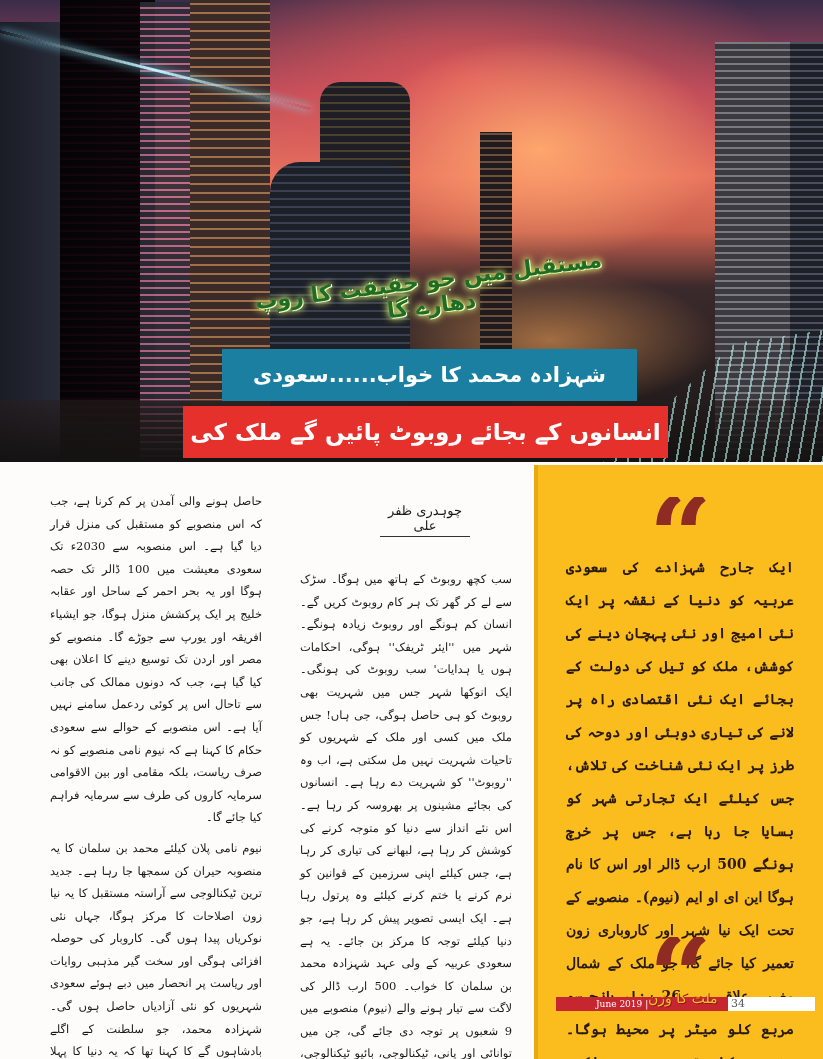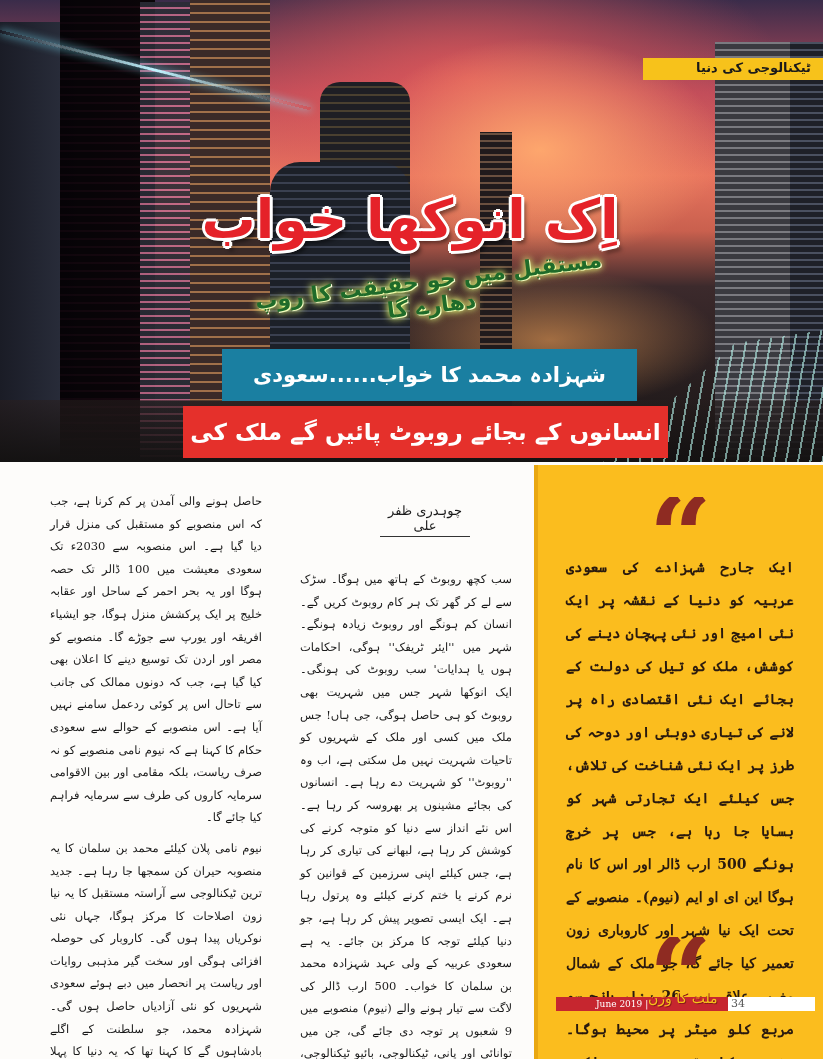--- a/index.html
+++ b/index.html
@@ -112,22 +112,20 @@
   <div class="bldg b4"></div>
   <div class="bldg b6"></div>
   <div class="bldg b5"></div>
   <div class="bldg b7"></div>
   <div class="bldg b8"></div>
   <div class="bldg b9"></div>
   <div class="light-trail"></div>
   <div class="water"></div>
   <div class="road"></div>
 
-  <div class="section-tag">ٹیکنالوجی کی دنیا</div>
-  <div class="main-title">اِک انوکھا خواب</div>
   <div class="subtitle">مستقبل میں جو حقیقت کا روپ دھارے گا</div>
   <div class="banner-blue">شہزادہ محمد کا خواب......سعودی عربیہ میں ہوگا روبوٹ راج</div>
   <div class="banner-red">انسانوں کے بجائے روبوٹ پائیں گے ملک کی شہریت</div>
 </div>
 
 <div class="byline">چوہدری ظفر علی</div>
 
 <div class="col col-right">
   <p>سب کچھ روبوٹ کے ہاتھ میں ہوگا۔ سڑک سے لے کر گھر تک ہر کام روبوٹ کریں گے۔ انسان کم ہونگے اور روبوٹ زیادہ ہونگے۔ شہر میں ''ایئر ٹریفک'' ہوگی، احکامات ہوں یا ہدایات' سب روبوٹ کی ہونگی۔ ایک انوکھا شہر جس میں شہریت بھی روبوٹ کو ہی حاصل ہوگی، جی ہاں! جس ملک میں کسی اور ملک کے شہریوں کو تاحیات شہریت نہیں مل سکتی ہے، اب وہ ''روبوٹ'' کو شہریت دے رہا ہے۔ انسانوں کی بجائے مشینوں پر بھروسہ کر رہا ہے۔ اس نئے انداز سے دنیا کو متوجہ کرنے کی کوشش کر رہا ہے، لبھانے کی تیاری کر رہا ہے، جس کیلئے اپنی سرزمین کے قوانین کو نرم کرنے یا ختم کرنے کیلئے وہ پرتول رہا ہے۔ ایک ایسی تصویر پیش کر رہا ہے، جو دنیا کیلئے توجہ کا مرکز بن جائے۔ یہ ہے سعودی عربیہ کے ولی عہد شہزادہ محمد بن سلمان کا خواب۔ 500 ارب ڈالر کی لاگت سے تیار ہونے والے (نیوم) منصوبے میں 9 شعبوں پر توجہ دی جائے گی، جن میں توانائی اور پانی، ٹیکنالوجی، بائیو ٹیکنالوجی، خوراک، ڈیجیٹل سائنسز، جدید مینوفیکچرنگ، میڈیا اور تفریح کے شعبے شامل ہیں۔ یہ منصوبہ ولی عہد محمد بن سلمان کے اس منصوبے کا حصہ ہے، جس کے تحت ملک کا انحصار تیل سے</p>
 </div>

